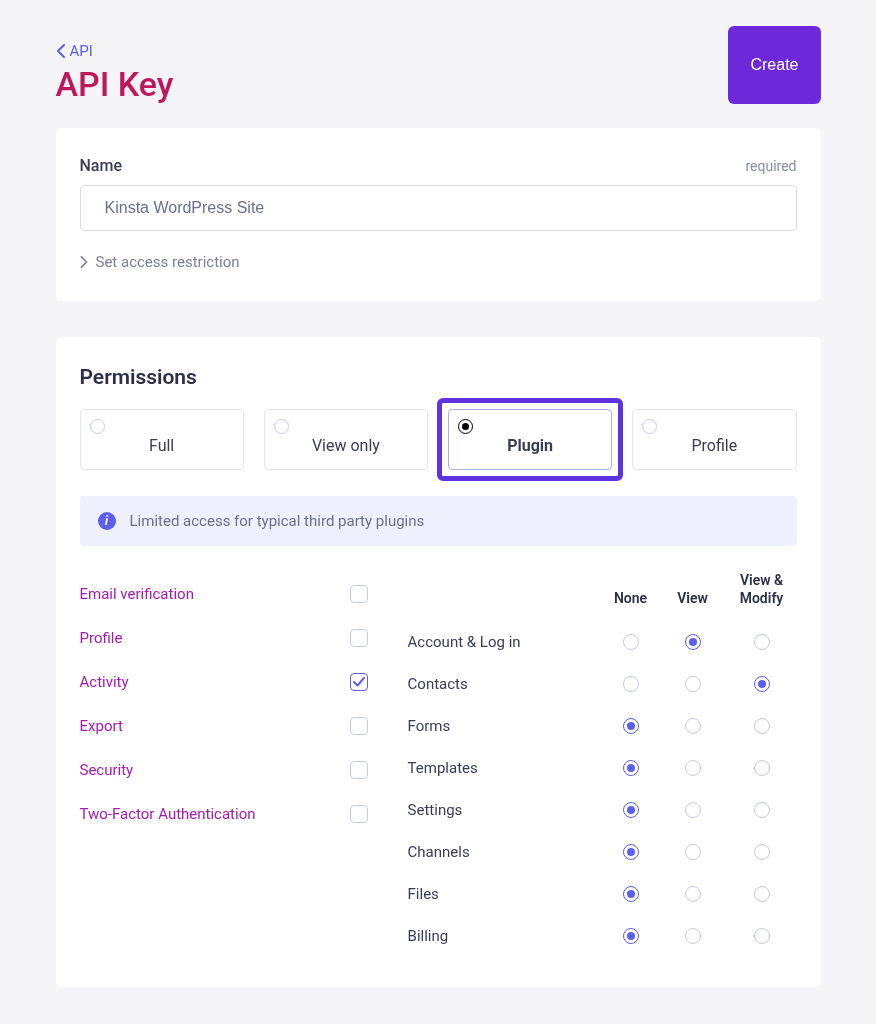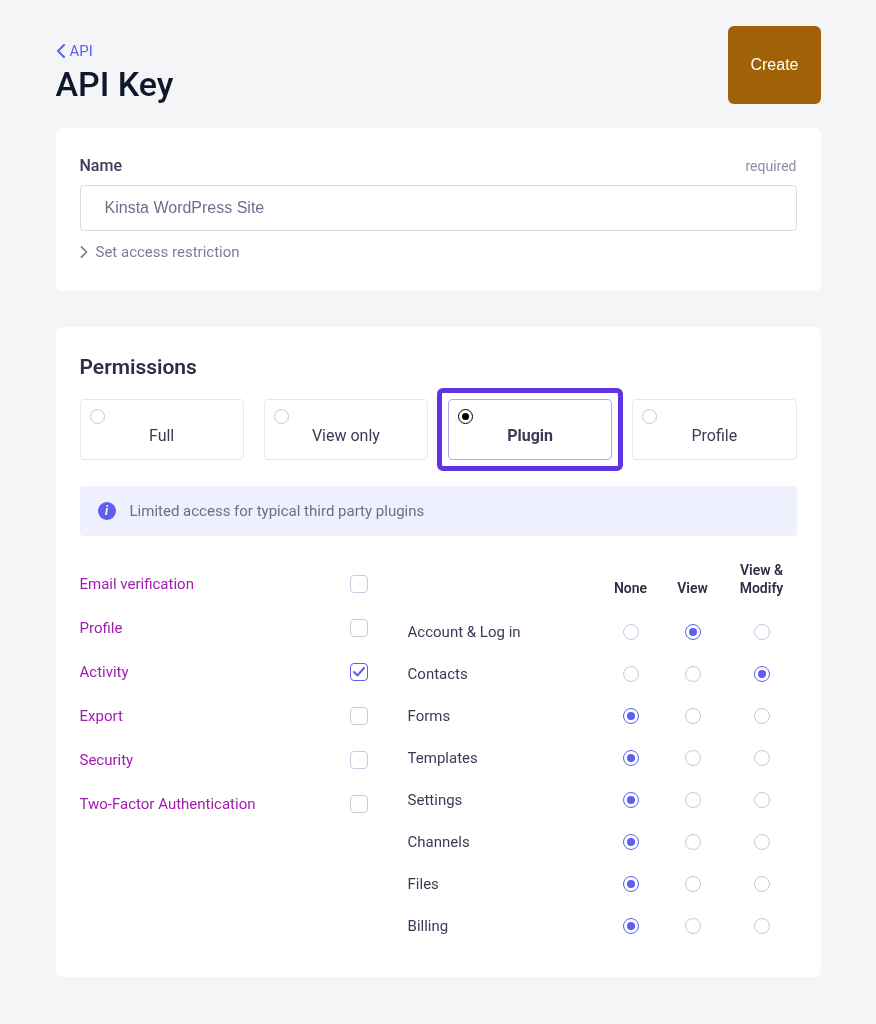--- a/index.html
+++ b/index.html
@@ -26,24 +26,24 @@
       gap: 4px;
       color: #5d5fef;
       font-size: 15px;
       margin-bottom: 4px;
       cursor: pointer;
     }
     .breadcrumb svg { width: 10px; height: 14px; }
     .page-title {
       font-size: 34px;
       font-weight: 500;
-      color: #0f172a;
+      color: #be185d;
     }
     .create-btn {
-      background: #a16207;
+      background: #6d28d9;
       color: #fff;
       border: none;
       border-radius: 6px;
       padding: 30px 22px;
       font-size: 16px;
       cursor: pointer;
     }
     .card {
       background: #fff;
       border-radius: 6px;
@@ -65,21 +65,21 @@
       border-radius: 4px;
       padding: 13px 24px;
       font-size: 16px;
       color: #6c6f8a;
       background: #fff;
     }
     .access-toggle {
       display: flex;
       align-items: center;
       gap: 8px;
-      margin-top: 12px;
+      margin-top: 22px;
       color: #7b7f99;
       font-size: 15px;
       cursor: pointer;
     }
     .access-toggle svg { width: 8px; height: 12px; }
     .section-title {
       font-size: 21px;
       font-weight: 600;
       color: #2d2f46;
       margin-bottom: 20px;

